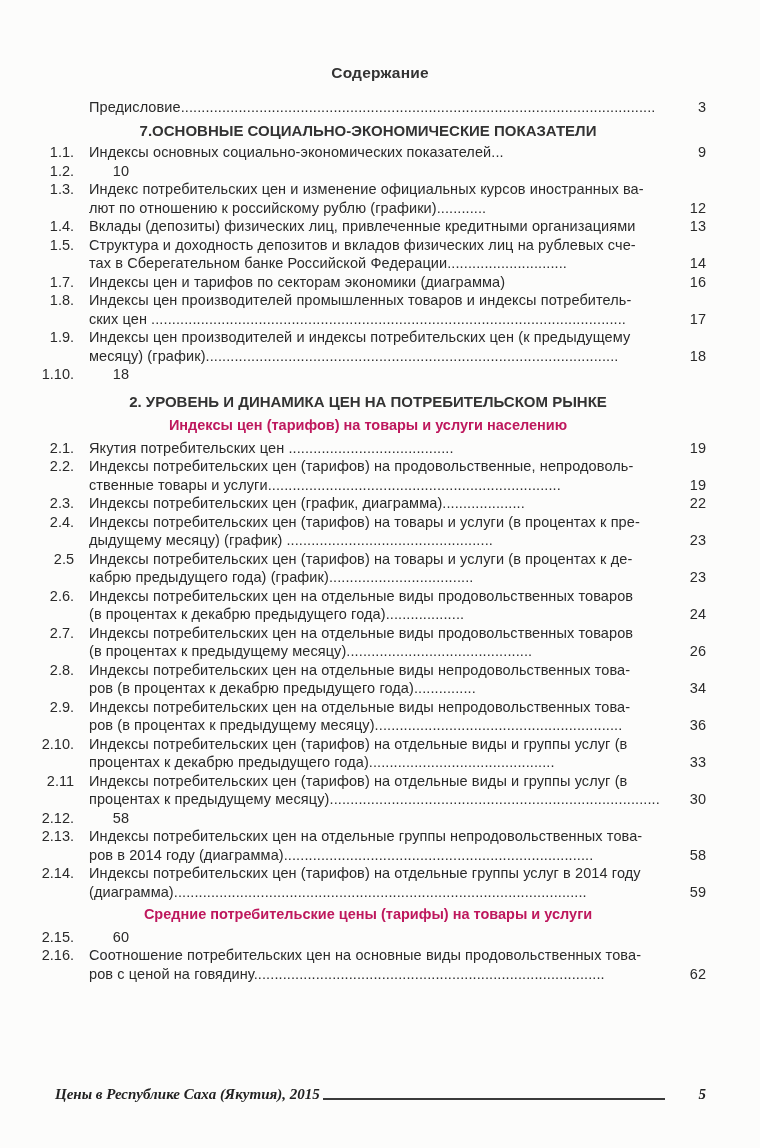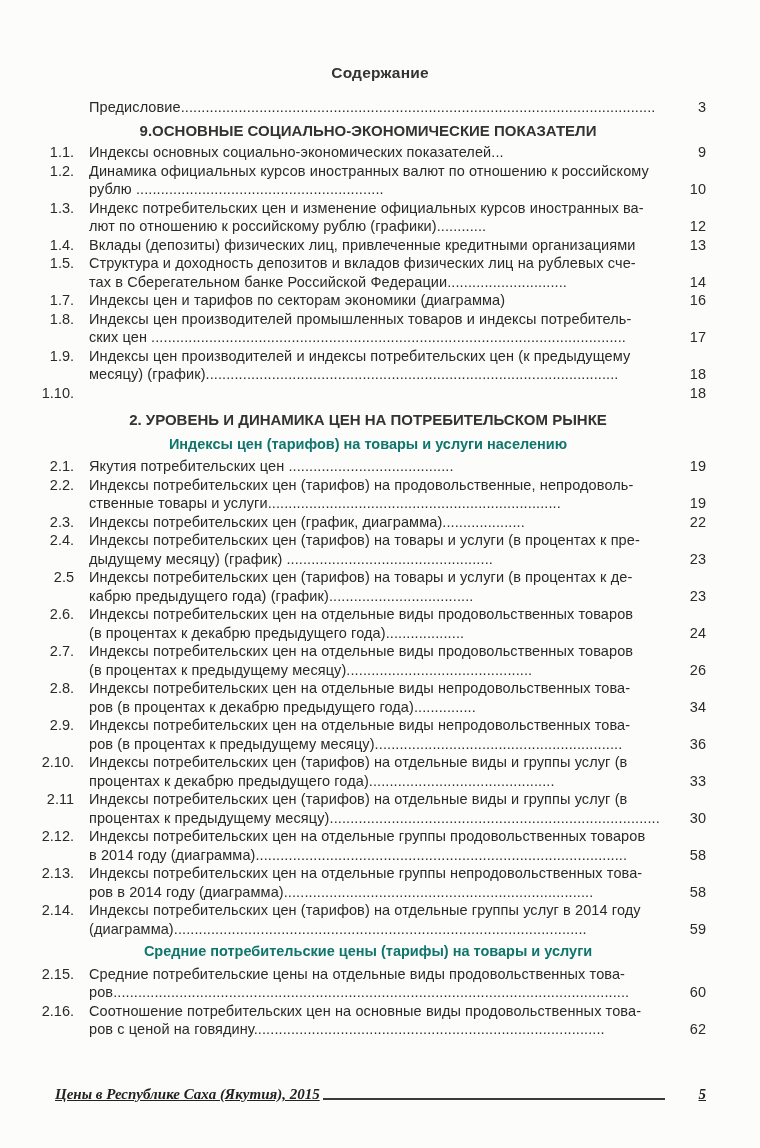--- a/index.html
+++ b/index.html
@@ -23,21 +23,20 @@
     color: #333;
   }
   .toc {
     margin-left: 30px;
     margin-right: 54px;
   }
   .toc-row {
     display: flex;
     font-size: 14.5px;
     line-height: 18.5px;
-    justify-content: space-between;
   }
   .toc-num {
     flex: 0 0 44px;
     text-align: right;
     margin-right: 15px;
     white-space: nowrap;
   }
   .toc-text {
     flex: 1;
     white-space: pre-line;
@@ -57,35 +56,34 @@
     margin: 5px 0 3px 0;
     color: #333;
   }
   .toc-heading.level-2 { margin: 9px 0 5px 0; }
   .toc-subheading {
     text-align: center;
     font-weight: bold;
     font-size: 14.5px;
     line-height: 18.5px;
     margin: 4px 0 4px 0;
-    color: #0f766e;
+    color: #be185d;
   }
   .footer {
     position: absolute;
     top: 1086px;
     left: 55px;
     right: 54px;
     display: flex;
     align-items: flex-end;
     font-family: "Liberation Serif", serif;
     font-style: italic;
     font-weight: bold;
     font-size: 15px;
     color: #222;
-    text-decoration: underline;
   }
   .footer-text { white-space: nowrap; }
   .footer-rule {
     flex: 1;
     border-bottom: 2px solid #3b3b3b;
     margin: 0 34px 3px 3px;
   }
   .footer-page { white-space: nowrap; }
 </style>
 </head>
@@ -94,30 +92,28 @@
 <div class="page">
 
   <div class="doc-title">Содержание</div>
 
   <div class="toc">
       <div class="toc-row">
     <span class="toc-num"></span>
     <span class="toc-text">Предисловие...................................................................................................................</span>
     <span class="toc-page">3</span>
   </div>
-      <div class="toc-heading">9.ОСНОВНЫЕ СОЦИАЛЬНО-ЭКОНОМИЧЕСКИЕ ПОКАЗАТЕЛИ</div>
+      <div class="toc-heading">7.ОСНОВНЫЕ СОЦИАЛЬНО-ЭКОНОМИЧЕСКИЕ ПОКАЗАТЕЛИ</div>
       <div class="toc-row">
     <span class="toc-num">1.1.</span>
     <span class="toc-text">Индексы основных социально-экономических показателей...</span>
     <span class="toc-page">9</span>
   </div>
       <div class="toc-row">
     <span class="toc-num">1.2.</span>
-    <span class="toc-text">Динамика официальных курсов иностранных валют по отношению к российскому
-рублю ............................................................</span>
     <span class="toc-page">10</span>
   </div>
       <div class="toc-row">
     <span class="toc-num">1.3.</span>
     <span class="toc-text">Индекс потребительских цен и изменение официальных курсов иностранных ва-
 лют по отношению к  российскому рублю (графики)............</span>
     <span class="toc-page">12</span>
   </div>
       <div class="toc-row">
     <span class="toc-num">1.4.</span>
@@ -212,41 +208,37 @@
     <span class="toc-page">33</span>
   </div>
       <div class="toc-row">
     <span class="toc-num">2.11</span>
     <span class="toc-text">Индексы потребительских цен (тарифов) на отдельные виды и группы услуг (в
 процентах к предыдущему месяцу)................................................................................</span>
     <span class="toc-page">30</span>
   </div>
       <div class="toc-row">
     <span class="toc-num">2.12.</span>
-    <span class="toc-text">Индексы потребительских цен на отдельные группы продовольственных товаров
-в 2014 году (диаграмма)..........................................................................................</span>
     <span class="toc-page">58</span>
   </div>
       <div class="toc-row">
     <span class="toc-num">2.13.</span>
     <span class="toc-text">Индексы потребительских цен на отдельные группы непродовольственных това-
 ров в 2014 году (диаграмма)...........................................................................</span>
     <span class="toc-page">58</span>
   </div>
       <div class="toc-row">
     <span class="toc-num">2.14.</span>
     <span class="toc-text">Индексы потребительских цен (тарифов) на отдельные группы услуг в 2014 году
 (диаграмма)....................................................................................................</span>
     <span class="toc-page">59</span>
   </div>
       <div class="toc-subheading">Средние потребительские цены (тарифы) на товары и  услуги</div>
       <div class="toc-row">
     <span class="toc-num">2.15.</span>
-    <span class="toc-text">Средние потребительские цены на отдельные виды продовольственных това-
-ров.............................................................................................................................</span>
     <span class="toc-page">60</span>
   </div>
       <div class="toc-row">
     <span class="toc-num">2.16.</span>
     <span class="toc-text">Соотношение потребительских цен на основные виды продовольственных това-
 ров с ценой на говядину.....................................................................................</span>
     <span class="toc-page">62</span>
   </div>
     </div>
 

